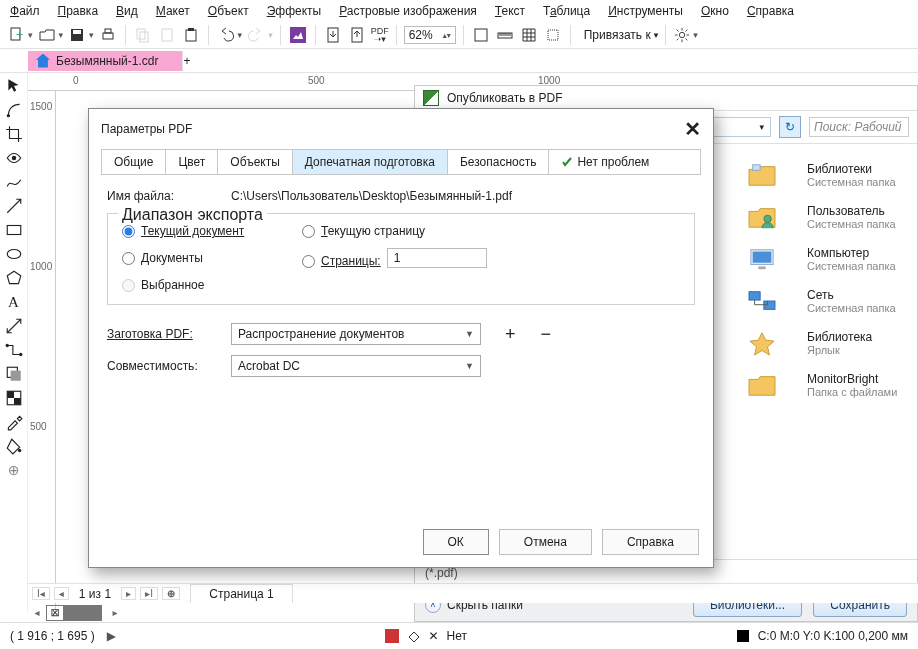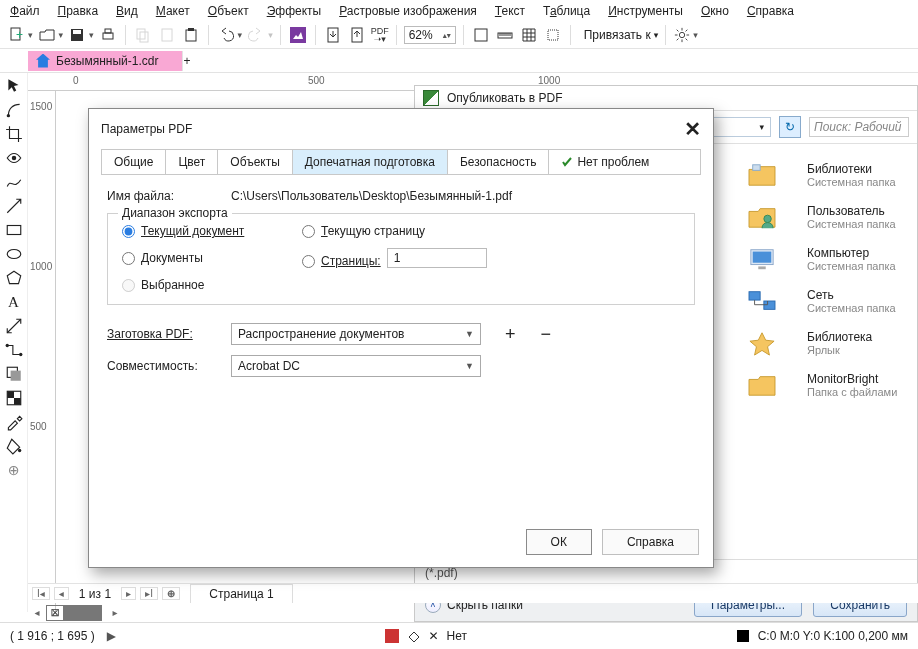--- a/index.html
+++ b/index.html
@@ -57,21 +57,21 @@
 .modal-hdr{display:flex;justify-content:space-between;align-items:center;padding:8px 12px}
 .modal-hdr .x{font-size:20px;font-weight:bold;cursor:pointer}
 .modal-tabs{display:flex;border:1px solid #c8c8c8;margin:0 12px}
 .modal-tabs .mt{padding:5px 12px;border-right:1px solid #c8c8c8;background:#fff;cursor:pointer;display:flex;align-items:center;gap:4px}
 .modal-tabs .mt.active{background:#d9eefc}
 .modal-tabs .mt:last-child{border-right:none}
 .modal-body{padding:14px 18px}
 .row{display:flex;align-items:center;gap:14px;margin-bottom:10px}
 .row .lbl{width:110px}
 .fieldset{border:1px solid #d0d0d0;padding:10px 14px 12px;margin-top:6px;position:relative}
-.fieldset .legend{position:absolute;top:-8px;left:10px;background:#fff;padding:0 4px;font-size:12px}
+.fieldset .legend{position:absolute;top:-8px;left:10px;background:#fff;padding:0 4px;font-size:16px}
 .radio-grid{display:grid;grid-template-columns:170px 200px;row-gap:10px;column-gap:10px;align-items:center}
 .radio{display:flex;align-items:center;gap:6px}
 .radio input{accent-color:#2a7de1}
 .radio.disabled{color:#aaa}
 .pages-input{border:1px solid #bbb;padding:2px 6px;width:100px;margin-left:6px}
 .select{border:1px solid #aaa;padding:3px 6px;width:250px;background:#fff;display:flex;align-items:center;justify-content:space-between}
 .select .caret{font-size:9px;color:#555}
 .plusminus{font-size:18px;font-weight:300;letter-spacing:10px;margin-left:10px}
 .modal-foot{position:absolute;bottom:12px;right:14px;display:flex;gap:10px}
 .mbtn{border:1px solid #bfbfbf;padding:5px 24px;background:#fafafa;cursor:pointer}
@@ -439,21 +439,21 @@
         </div>
       </div>
   </div>
   <div class="filetype">(*.pdf)</div>
   <div class="publish-foot">
     <div class="hide-folders">
       <span class="circ">˄</span>
       <span>Скрыть папки</span>
     </div>
     <div>
-      <span class="btn">Параметры...</span>
+      <span class="btn">Библиотеки...</span>
       <span class="btn">Сохранить</span>
     </div>
   </div>
 </div>
 
 <div class="modal">
   <div class="modal-hdr">
     <span>Параметры PDF</span>
     <span class="x">✕</span>
   </div>
@@ -514,20 +514,21 @@
     <div class="row">
       <span class="lbl">Совместимость:</span>
       <div class="select">
           <span>Acrobat DC</span>
           <span class="caret">▼</span>
         </div>
     </div>
   </div>
   <div class="modal-foot">
     <div class="mbtn primary">ОК</div>
+    <div class="mbtn">Отмена</div>
     <div class="mbtn">Справка</div>
   </div>
 </div>
 
 <div class="page-nav">
   <span class="nb">I◂</span>
   <span class="nb">◂</span>
   <span style="padding:0 6px">1  из  1</span>
   <span class="nb">▸</span>
   <span class="nb">▸I</span>

